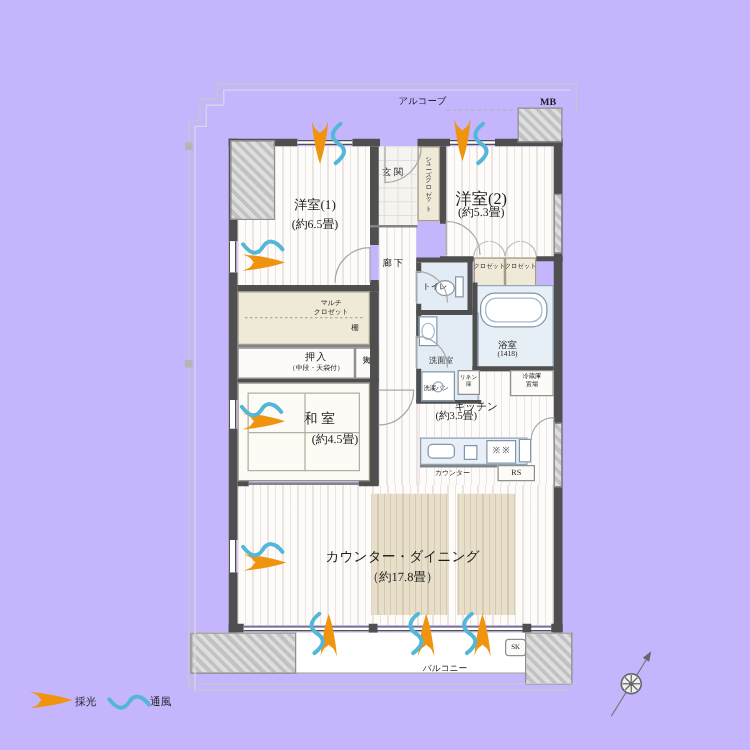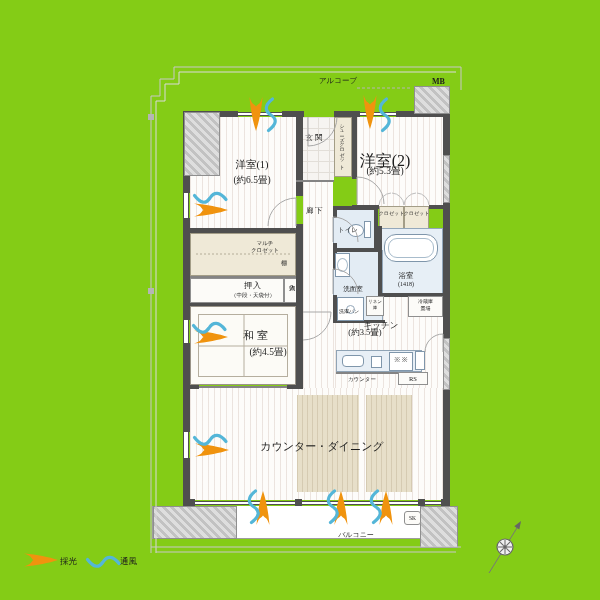--- a/index.html
+++ b/index.html
@@ -1,16 +1,16 @@
 <!DOCTYPE html>
 <html><head>
 <meta charset="utf-8">
 <style>
   html,body{margin:0;padding:0;background:#fff;}
-  #plan{position:relative;width:600px;height:600px;overflow:hidden;background:#84cc16;
+  #plan{position:relative;width:600px;height:600px;overflow:hidden;background:#c4b5fd;
         font-family:"Liberation Serif","DejaVu Serif",serif;}
   .wall{position:absolute;background:#4f4f4f;}
   .wallthin{position:absolute;background:#848484;}
   .win{position:absolute;background:#fff;border-top:1px solid #4f4f4f;border-bottom:1px solid #4f4f4f;box-sizing:border-box;}
   .winv{position:absolute;background:#fff;border-left:1px solid #4f4f4f;border-right:1px solid #4f4f4f;box-sizing:border-box;}
   .hatch{position:absolute;background:repeating-linear-gradient(45deg,#dedede 0 3px,#c2c2c2 3px 6px);border:1px solid #8f8f8f;box-sizing:border-box;}
   .floor{position:absolute;background:repeating-linear-gradient(90deg,rgba(196,172,160,.30) 0 1px,rgba(0,0,0,0) 1px 6px),#fdfcfa;}
   .beige{position:absolute;background:#efe9d7;border:1px solid #a39d87;box-sizing:border-box;}
   .water{position:absolute;background:#e3ecf4;border:1px solid #93a7ba;box-sizing:border-box;}
   .white{position:absolute;background:#fcfbf8;border:1px solid #8f8f8f;box-sizing:border-box;}
@@ -124,21 +124,21 @@
   <div class="fix" style="left:371px;top:356px;width:11px;height:12px;"></div>
   <div class="fix" style="left:389px;top:352px;width:24px;height:19px;"></div>
   <div class="fix" style="left:415px;top:351px;width:10px;height:19px;"></div>
   <div class="wallthin" style="left:336px;top:372px;width:62px;height:2px;"></div>
   <div class="white" style="left:398px;top:372px;width:30px;height:13px;"></div>
   <div class="white" style="left:404px;top:511px;width:17px;height:14px;border-radius:3px;"></div>
 
   <div class="lbl c" style="left:310px;top:76px;width:56px;font-size:7.5px;">アルコーブ</div>
   <div class="lbl" style="left:432px;top:77px;font-size:8px;font-weight:bold;">MB</div>
 
-  <div class="lbl c" style="left:345px;top:151px;width:80px;font-size:16px;">洋室(2)</div>
+  <div class="lbl c" style="left:345px;top:151px;width:80px;font-size:13px;">洋室(2)</div>
   <div class="lbl c" style="left:345px;top:166px;width:80px;font-size:9.5px;">(約5.3畳)</div>
   <div class="lbl c" style="left:200px;top:159px;width:104px;font-size:10.5px;">洋室(1)</div>
   <div class="lbl c" style="left:200px;top:175px;width:104px;font-size:9.5px;">(約6.5畳)</div>
 
   <div class="lbl c" style="left:299px;top:133px;width:32px;font-size:7.5px;letter-spacing:2px;">玄関</div>
   <div class="lbl v" style="left:338px;top:121px;height:54px;font-size:5px;">シューズクロゼット</div>
   <div class="lbl c" style="left:301px;top:206px;width:28px;font-size:7.5px;letter-spacing:1.5px;">廊下</div>
   <div class="lbl c" style="left:334px;top:226px;width:28px;font-size:6.5px;">トイレ</div>
   <div class="lbl c" style="left:378px;top:211px;width:27px;font-size:5px;">クロゼット</div>
   <div class="lbl c" style="left:403px;top:211px;width:27px;font-size:5px;">クロゼット</div>
@@ -161,20 +161,21 @@
   <div class="lbl c" style="left:238px;top:247px;width:54px;font-size:5.5px;">クロゼット</div>
   <div class="lbl c" style="left:210px;top:281px;width:86px;font-size:8px;letter-spacing:1px;">押入</div>
   <div class="lbl c" style="left:207px;top:292px;width:92px;font-size:5.5px;">（中段・天袋付）</div>
   <div class="lbl v" style="left:288px;top:280px;height:22px;font-size:6px;">物入</div>
   <div class="lbl c" style="left:277px;top:260px;width:14px;font-size:6px;">棚</div>
 
   <div class="lbl c" style="left:205px;top:329px;width:104px;font-size:11px;letter-spacing:3px;">和室</div>
   <div class="lbl c" style="left:216px;top:347px;width:104px;font-size:9.5px;">(約4.5畳)</div>
 
   <div class="lbl c" style="left:252px;top:440px;width:140px;font-size:11px;">カウンター・ダイニング</div>
+  <div class="lbl c" style="left:252px;top:457px;width:140px;font-size:10px;">（約17.8畳）</div>
 
   <div class="lbl c" style="left:330px;top:531px;width:52px;font-size:7px;">バルコニー</div>
   <div class="lbl c" style="left:404px;top:515px;width:17px;font-size:5.5px;">SK</div>
 
   <div class="lbl" style="left:60px;top:556px;font-size:8.5px;">採光</div>
   <div class="lbl" style="left:120px;top:556px;font-size:8.5px;">通風</div>
 
   <svg class="overlay" width="600" height="600" viewBox="0 0 600 600">
     <defs>
       <path id="flame" d="M -6.5,-17 C -3.5,-8 -2.5,-11 0,-7.5 C 2.5,-11 3.5,-8 6.5,-17 C 5.5,-4 3,8 0,17 C -3,8 -5.5,-4 -6.5,-17 Z"></path>

